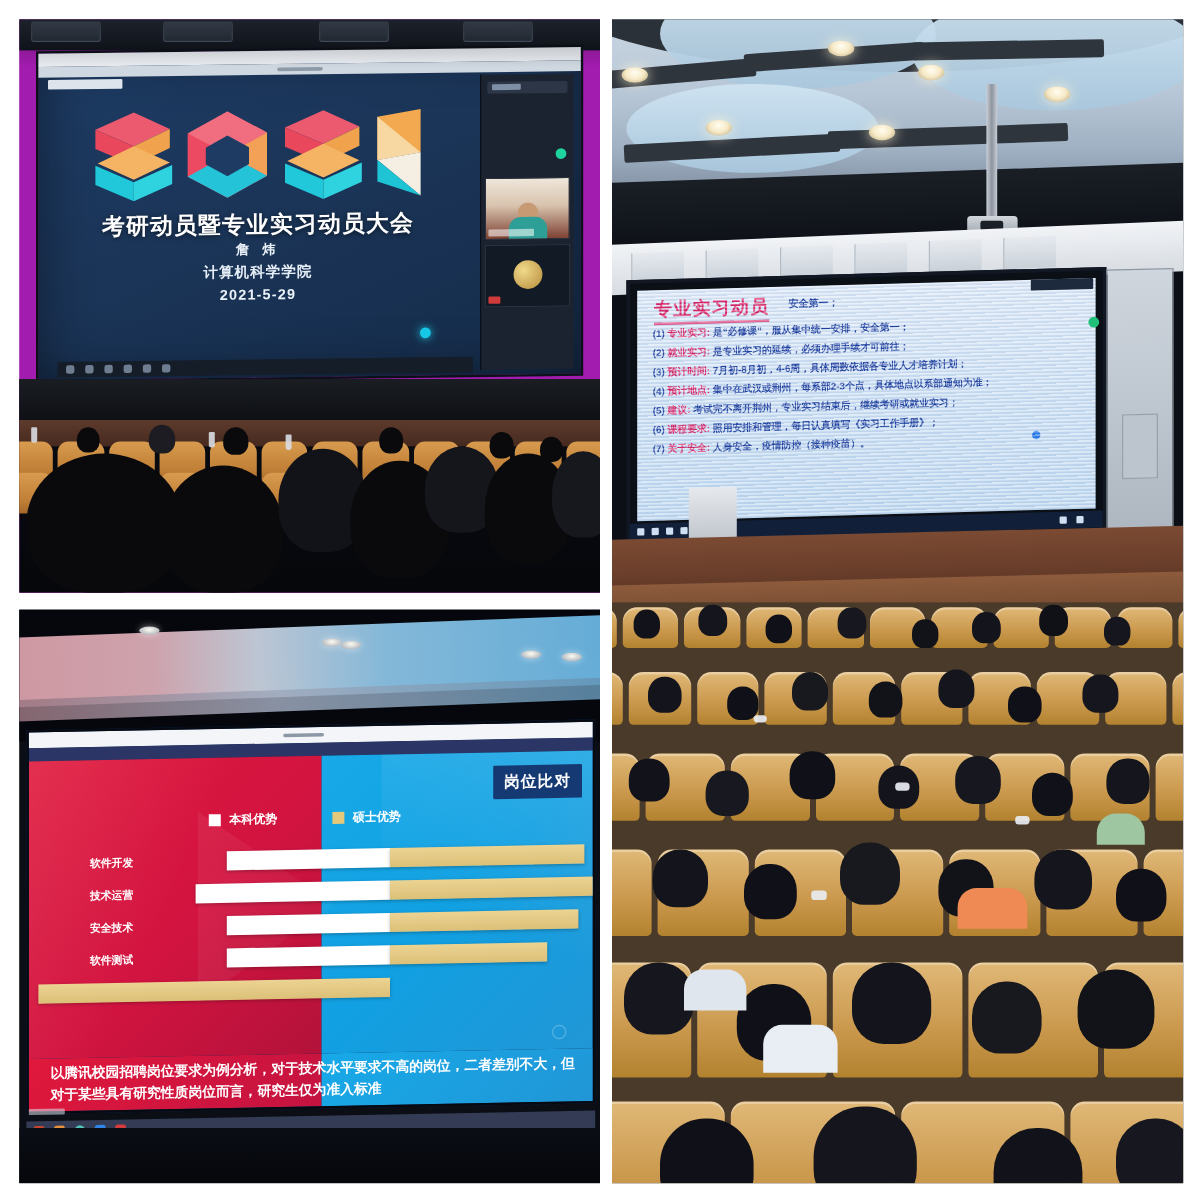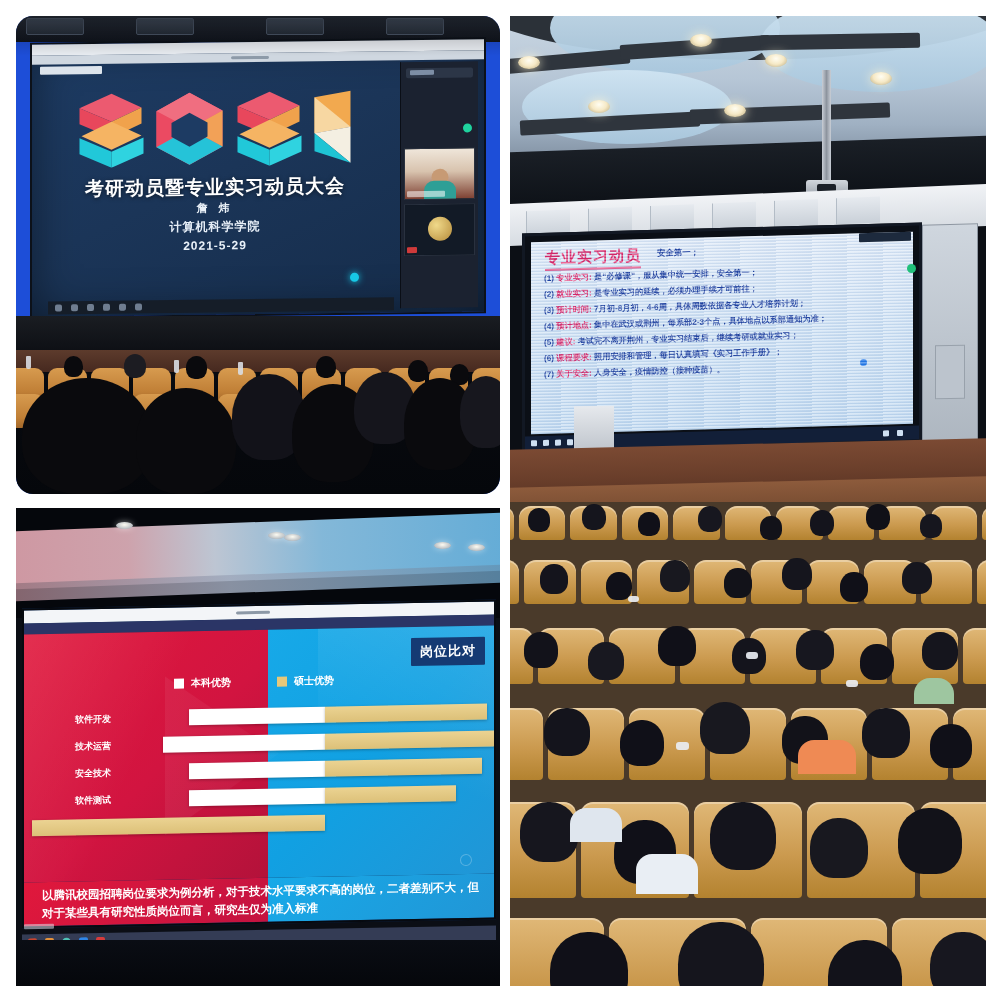--- a/index.html
+++ b/index.html
@@ -17,21 +17,21 @@
     padding:16px;
   }
   .panel { position:absolute; overflow:hidden; background:#0a0d14; }
 
   
   #panel-tl { left:16px;  top:16px;  width:484px;  height:478px; }
   #panel-bl { left:16px;  top:508px; width:484px;  height:478px; }
   #panel-r  { left:510px; top:16px;  width:476px;  height:970px; }
 
   
-  #panel-tl { background:#1d4ed8;border-radius:17px; }
+  #panel-tl { background:#a21caf; }
   .tl-ceiling {
     position:absolute; left:0; top:0; width:100%; height:26px;
     background:linear-gradient(180deg,#2b3340 0%,#1a1f29 60%,#10141c 100%);
   }
   .tl-ceil-tile {
     position:absolute; top:2px; height:17px; width:58px;
     background:linear-gradient(180deg,#4d596b,#2c3541);
     border:1px solid #59657a; border-radius:2px; opacity:.85;
   }
   .tl-screen {

